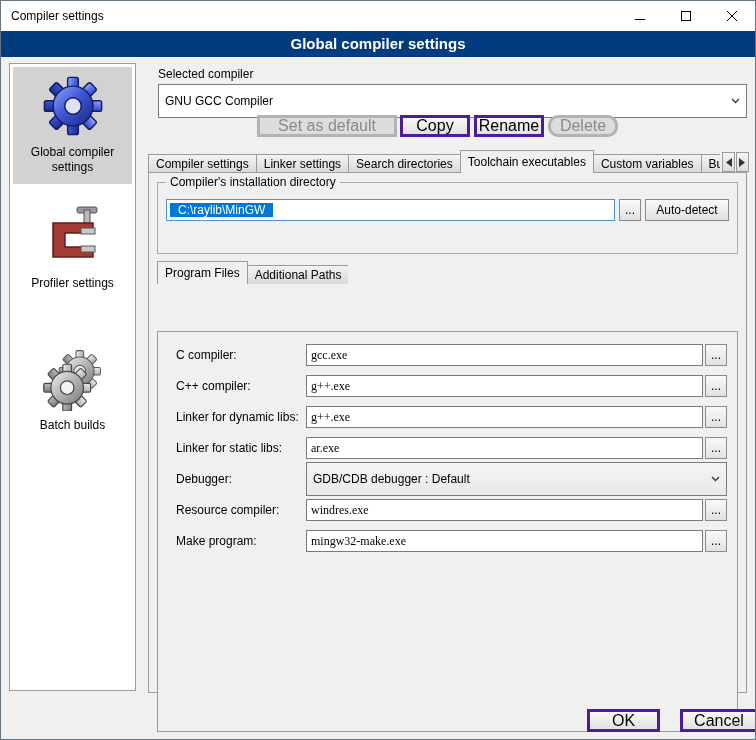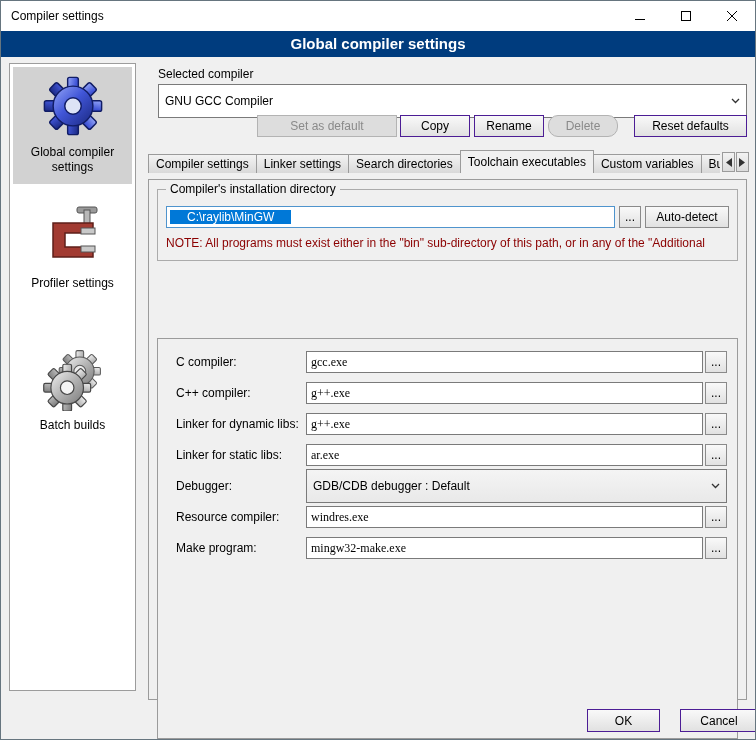--- a/index.html
+++ b/index.html
@@ -41,23 +41,23 @@
   .sel-label { position:absolute; left:12px; top:4px; }
 
   .combo {
     display:flex; align-items:center; background:#fff;
     border:1px solid #7a7a7a; height:22px; padding:16px 6px; cursor:default;justify-content:space-between;
   }
   .combo .chev { margin-left:auto; flex:0 0 auto; }
   .combo-main { position:absolute; left:12px; top:21px; width:589px; }
 
   .btn {
-    position:absolute; height:22px; border:1px solid #4c1d95;
+    position:absolute; height:22px; border:3px solid #4c1d95;
     background:linear-gradient(#f9f9f9,#e1e1e1);
-    font-family:inherit; font-size:12px; text-align:center; cursor:default;
+    font-family:inherit; font-size:16px; text-align:center; cursor:default;
     display:flex; align-items:center; justify-content:center;
   }
   .btn.disabled { color:#8a8a8a; background:#dddddd; border-color:#b3b3b3; }
   #btn-setdefault { left:111px; top:52px; width:140px; }
   #btn-copy      { left:254px; top:52px; width:70px;text-align:center; }
   #btn-rename    { left:328px; top:52px; width:70px; }
   #btn-delete    { left:402px; top:52px; width:70px;border-radius:10px; }
   #btn-reset     { left:488px; top:52px; width:113px; }
 
   
@@ -72,35 +72,35 @@
   }
   .tab-arrow {
     position:absolute; top:89px; width:13px; height:20px;
     border:1px solid #9b9b9b; background:linear-gradient(#f3f3f3,#dcdcdc);
     display:flex; align-items:center; justify-content:center; cursor:default;
   }
   #arrow-left  { left:576px; }
   #arrow-right { left:590px; }
 
   .tabpanel {
-    position:absolute; left:2px; top:116px; width:599px; height:521px;
+    position:absolute; left:2px; top:109px; width:599px; height:521px;
     border:1px solid #9b9b9b; background:#f0f0f0;
   }
 
   
   .groupbox { position:absolute; left:8px; top:9px; width:581px; height:72px; border:1px solid #ababab; }
   .groupbox .legend {
     position:absolute; top:-8px; left:8px; background:#f0f0f0; padding:0 4px;
   }
   .dir-row { position:absolute; left:8px; top:16px; right:8px; height:22px; display:flex; gap:4px; }
   .textbox {
     flex:1; border:1px solid #4f94cd; background:#fff;
     display:flex; align-items:center; padding:0 3px; overflow:hidden;
   }
-  .textbox .selspan { background:#0078d7; color:#fff; padding:0 17px; white-space:nowrap; }
+  .textbox .selspan { background:#0078d7; color:#fff; padding:0 8px; white-space:nowrap; }
   .mini-btn {
     flex:0 0 auto; height:22px; border:1px solid #8a8a8a;
     background:linear-gradient(#f9f9f9,#e1e1e1); font-family:inherit; font-size:12px;
     display:flex; align-items:center; justify-content:center; cursor:default;
   }
   .dots { width:22px; }
   .autodetect { width:84px; }
   .note { position:absolute; left:8px; top:46px; right:2px; color:#8b0000; white-space:nowrap; overflow:hidden; }
 
   
@@ -217,21 +217,20 @@
       <span>GNU GCC Compiler</span>
       <svg class="chev" width="9" height="6">
           <polyline points="1,1 4.5,4.5 8,1" fill="none" stroke="#333" stroke-width="1.3"></polyline>
         </svg>
     </div>
 
     <div class="btn disabled" id="btn-setdefault">Set as default</div>
     <div class="btn" id="btn-copy">Copy</div>
     <div class="btn" id="btn-rename">Rename</div>
     <div class="btn disabled" id="btn-delete">Delete</div>
-    <div class="btn" id="btn-reset">Reset defaults</div>
 
     <div class="tabstrip">
       <div class="tab">Compiler settings</div>
       <div class="tab">Linker settings</div>
       <div class="tab">Search directories</div>
       <div class="tab active">Toolchain executables</div>
       <div class="tab">Custom variables</div>
       <div class="tab">Buil</div>
     </div>
     <div class="tab-arrow" id="arrow-left">
@@ -249,23 +248,26 @@
 
       <div class="groupbox">
         <span class="legend">Compiler's installation directory</span>
         <div class="dir-row">
           <div class="textbox">
             <span class="selspan">C:\raylib\MinGW</span>
           </div>
           <div class="mini-btn dots">...</div>
           <div class="mini-btn autodetect">Auto-detect</div>
         </div>
-        <div class="note">NOTE: All programs must exist either in the "bin" sub-directory of this path, or in any of the "Additional</div>
       </div>
 
+      <div class="subtabstrip">
+        <div class="tab active">Program Files</div>
+        <div class="tab">Additional Paths</div>
+      </div>
 
       <div class="subpanel">
 
         <div class="field-row first">
           <span class="flabel">C compiler:</span>
           <input class="tb" value="gcc.exe" style="">
           <div class="mini-btn dots row-dots">...</div>
         </div>
 
         <div class="field-row">

